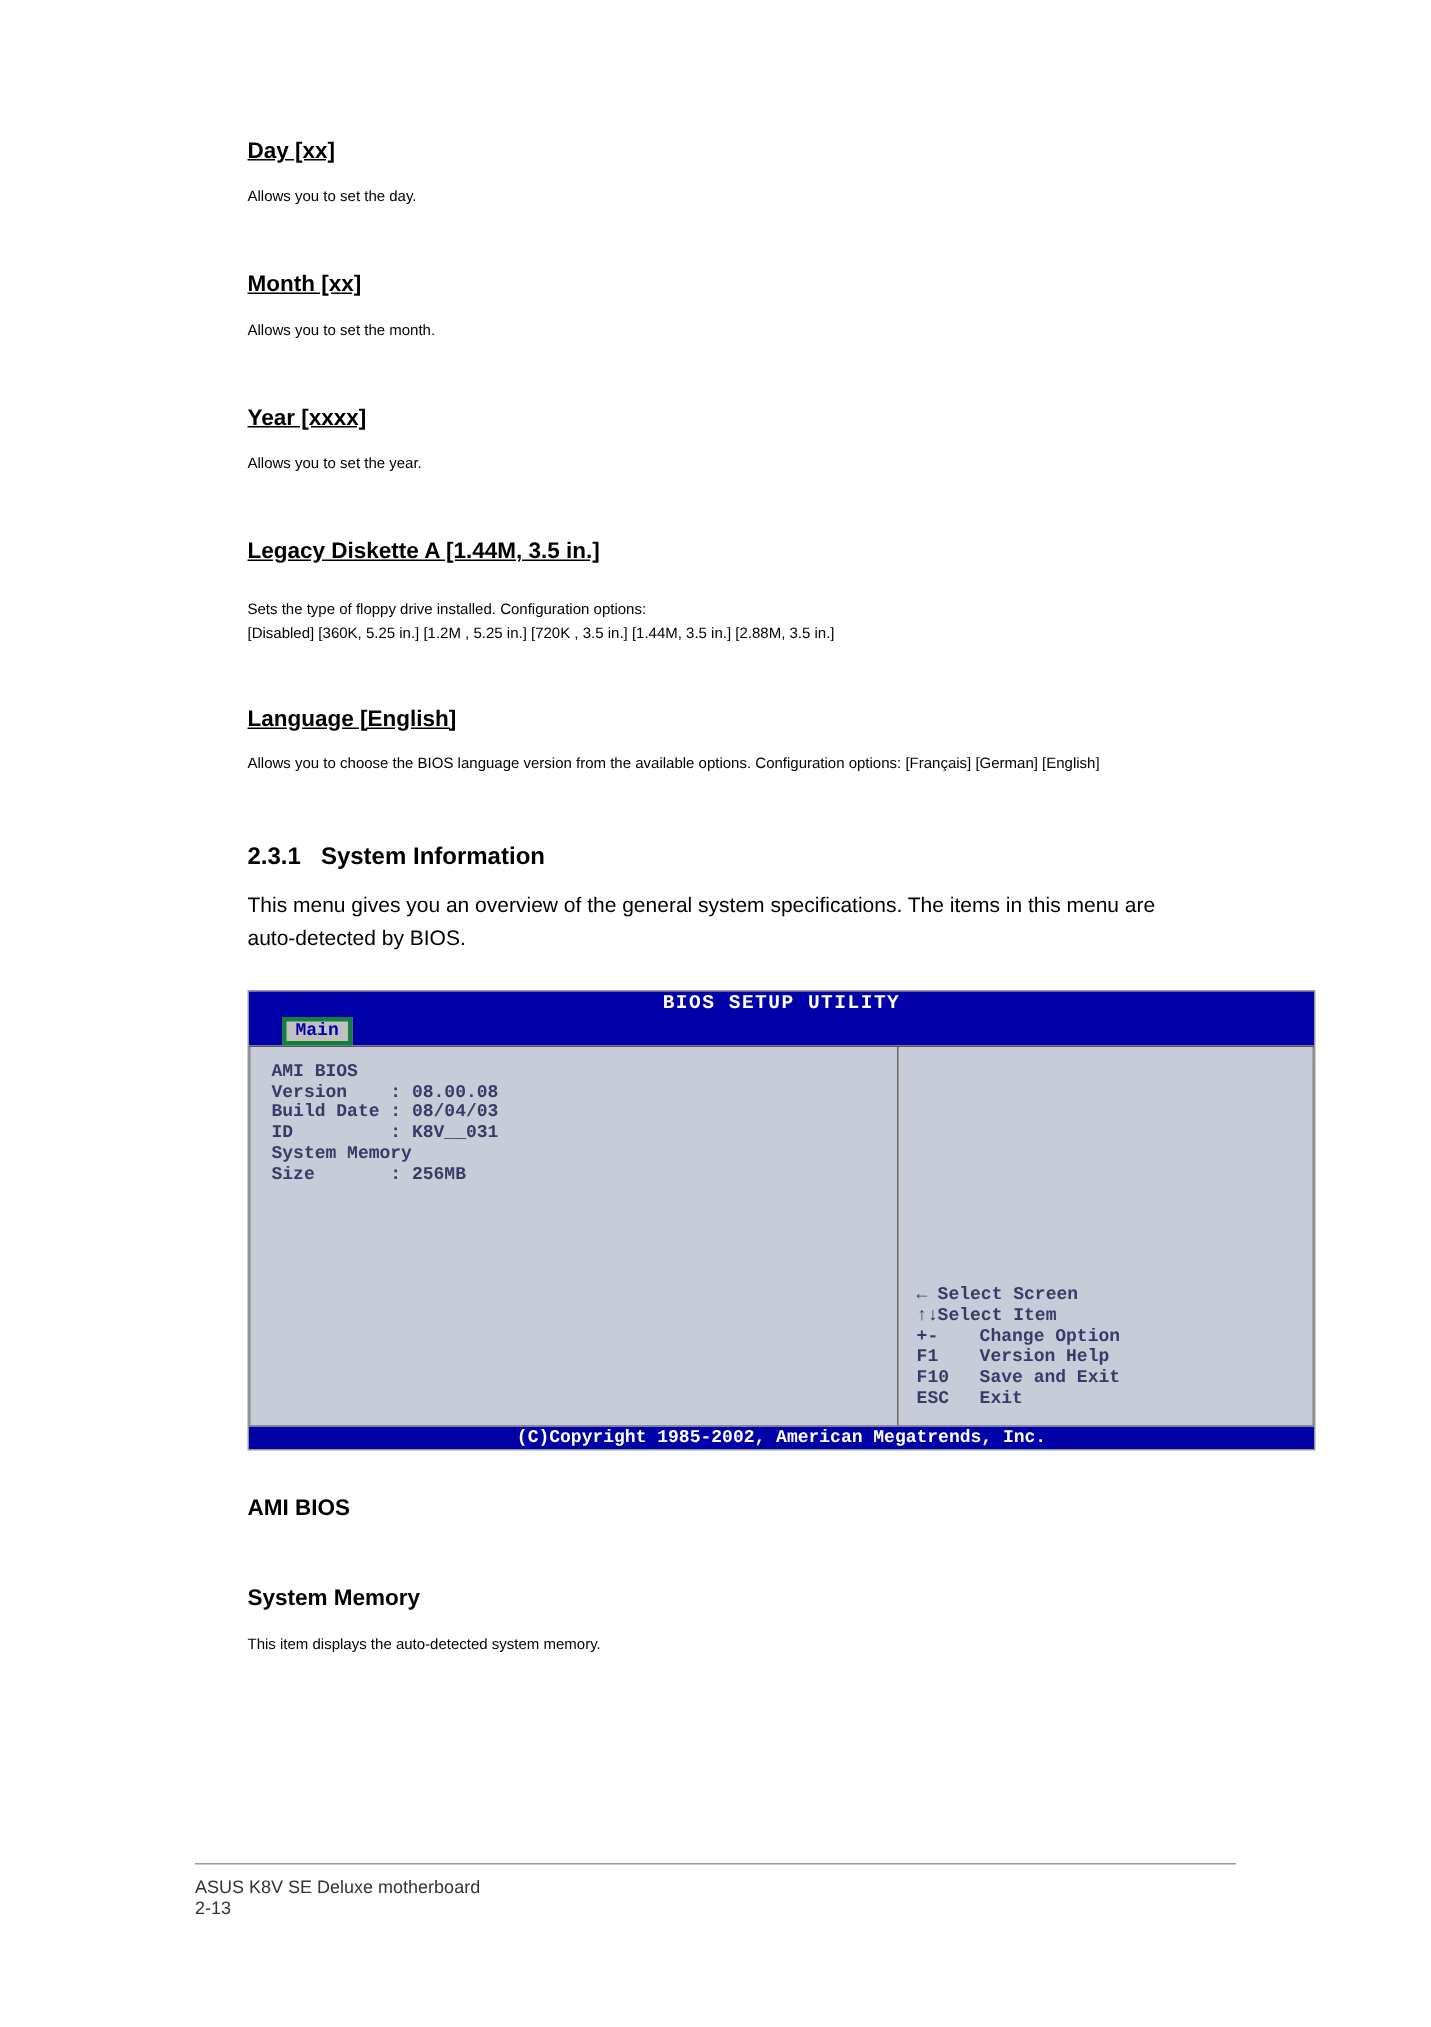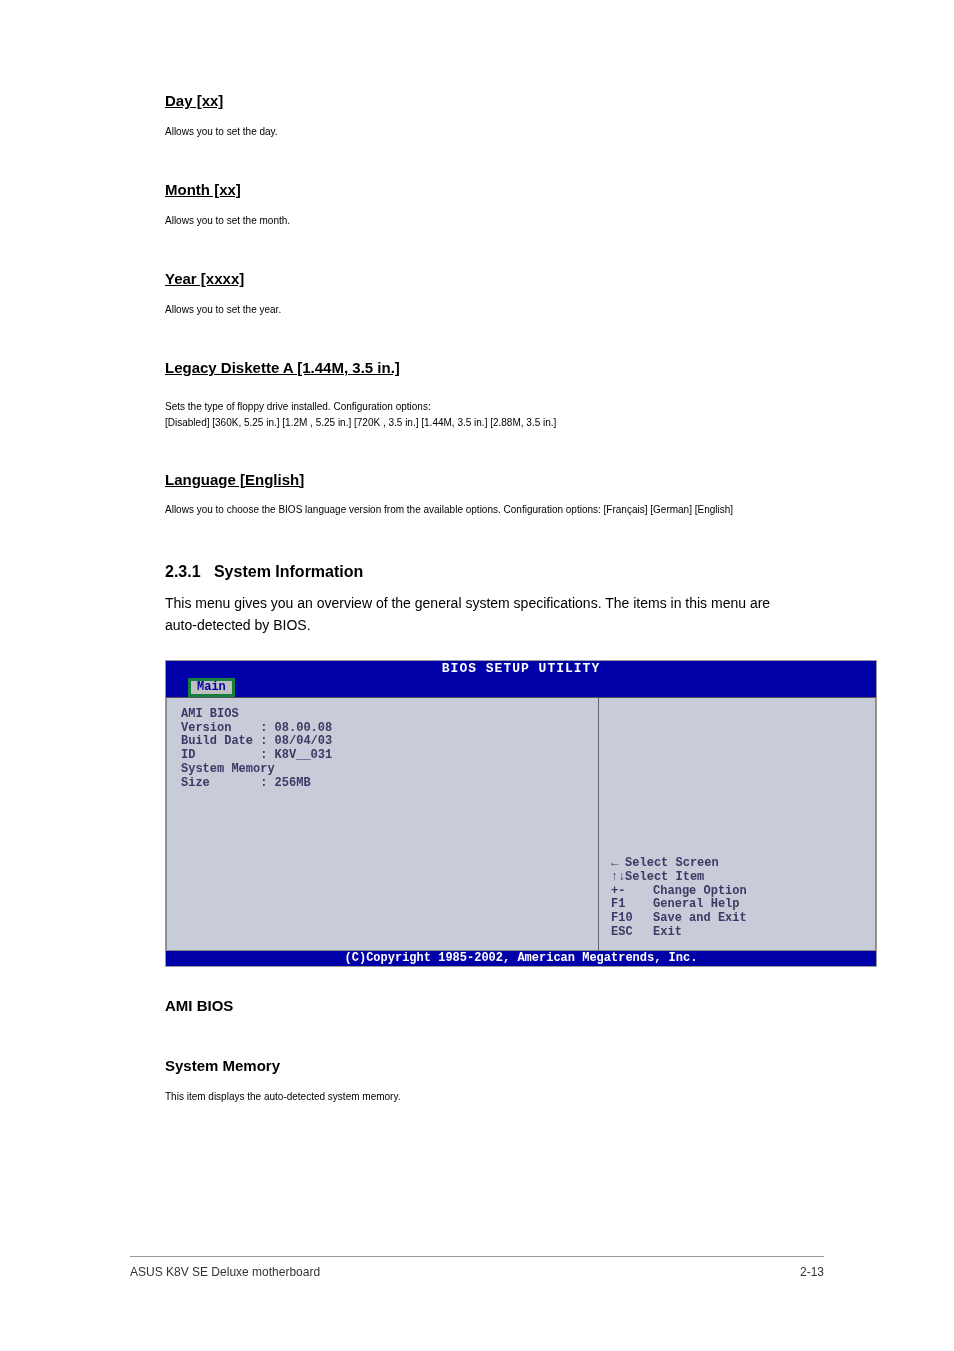--- a/index.html
+++ b/index.html
@@ -126,20 +126,21 @@
       position: absolute;
       bottom: 72px;
       left: 130px;
       right: 130px;
       border-top: 1px solid #999;
       padding-top: 8px;
       font-size: 12px;
       color: #333;
       display: flex;
       justify-content: space-between;
+      flex-direction: column;
     }
     .arrow-icon { display: inline-block; width: 14px; }
   </style>
 </head>
 <body>
 
 <div class="doc-content">
 
   <div class="field-row">
     <span class="field-label">Day [xx]</span>
@@ -199,21 +200,21 @@
           <div class="help-row">
             <span class="help-key arrow-icon">↑↓</span>
             <span class="help-lbl">Select Item</span>
           </div>
           <div class="help-row">
             <span class="help-key">+-</span>
             <span class="help-lbl">Change Option</span>
           </div>
           <div class="help-row">
             <span class="help-key">F1</span>
-            <span class="help-lbl">General Help</span>
+            <span class="help-lbl">Version Help</span>
           </div>
           <div class="help-row">
             <span class="help-key">F10</span>
             <span class="help-lbl">Save and Exit</span>
           </div>
           <div class="help-row">
             <span class="help-key">ESC</span>
             <span class="help-lbl">Exit</span>
           </div>
         </div>

